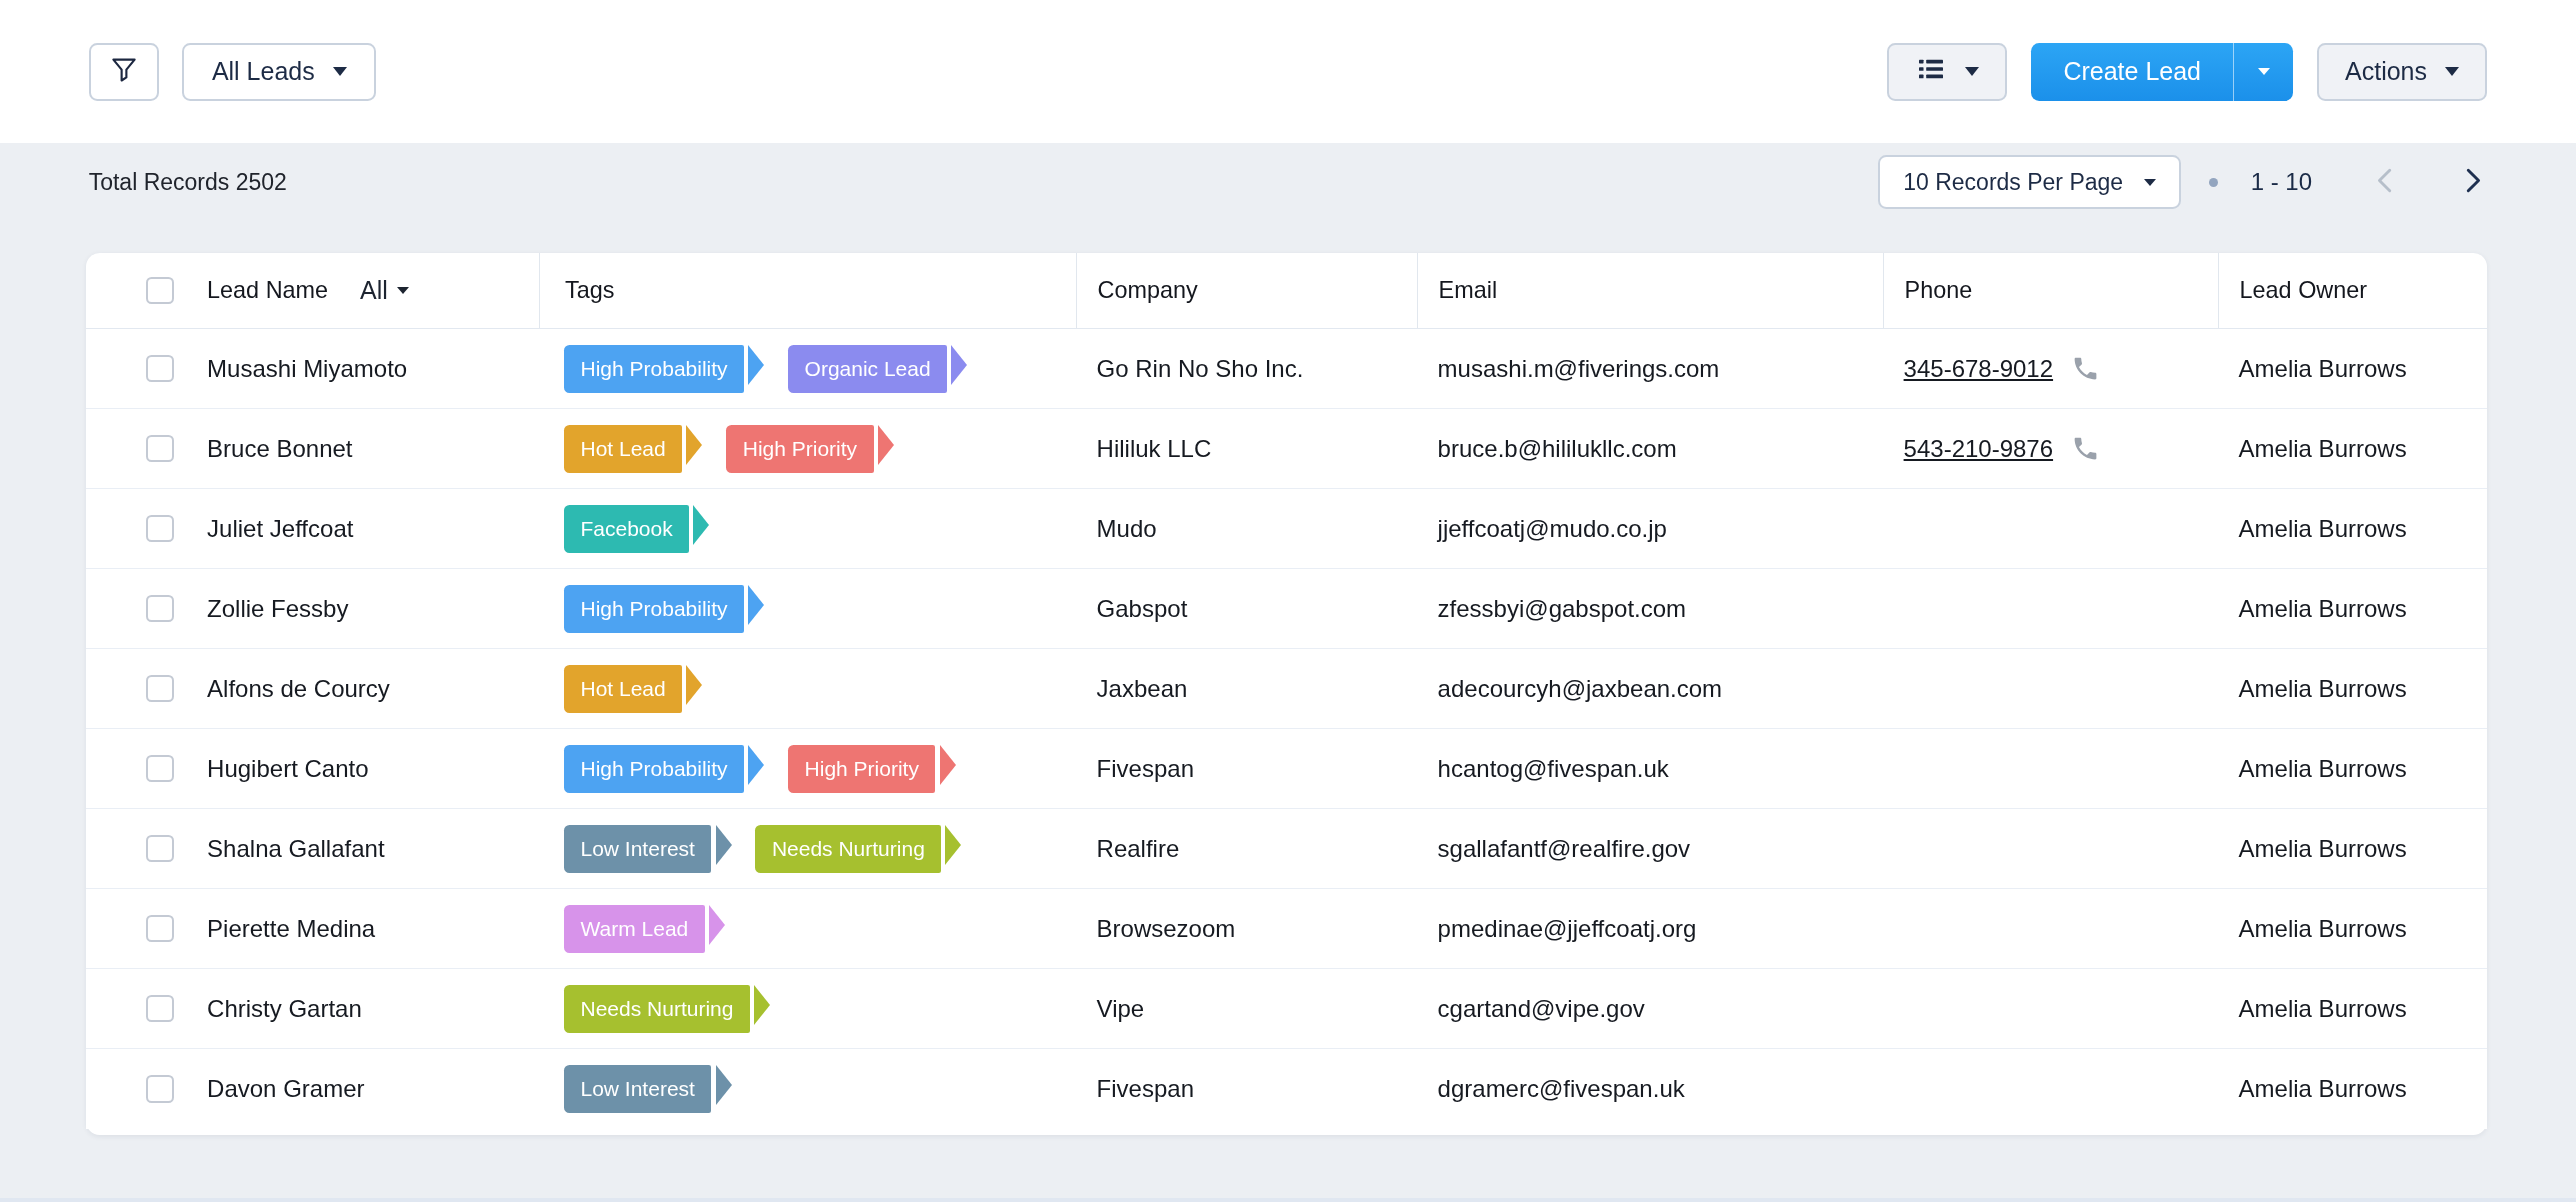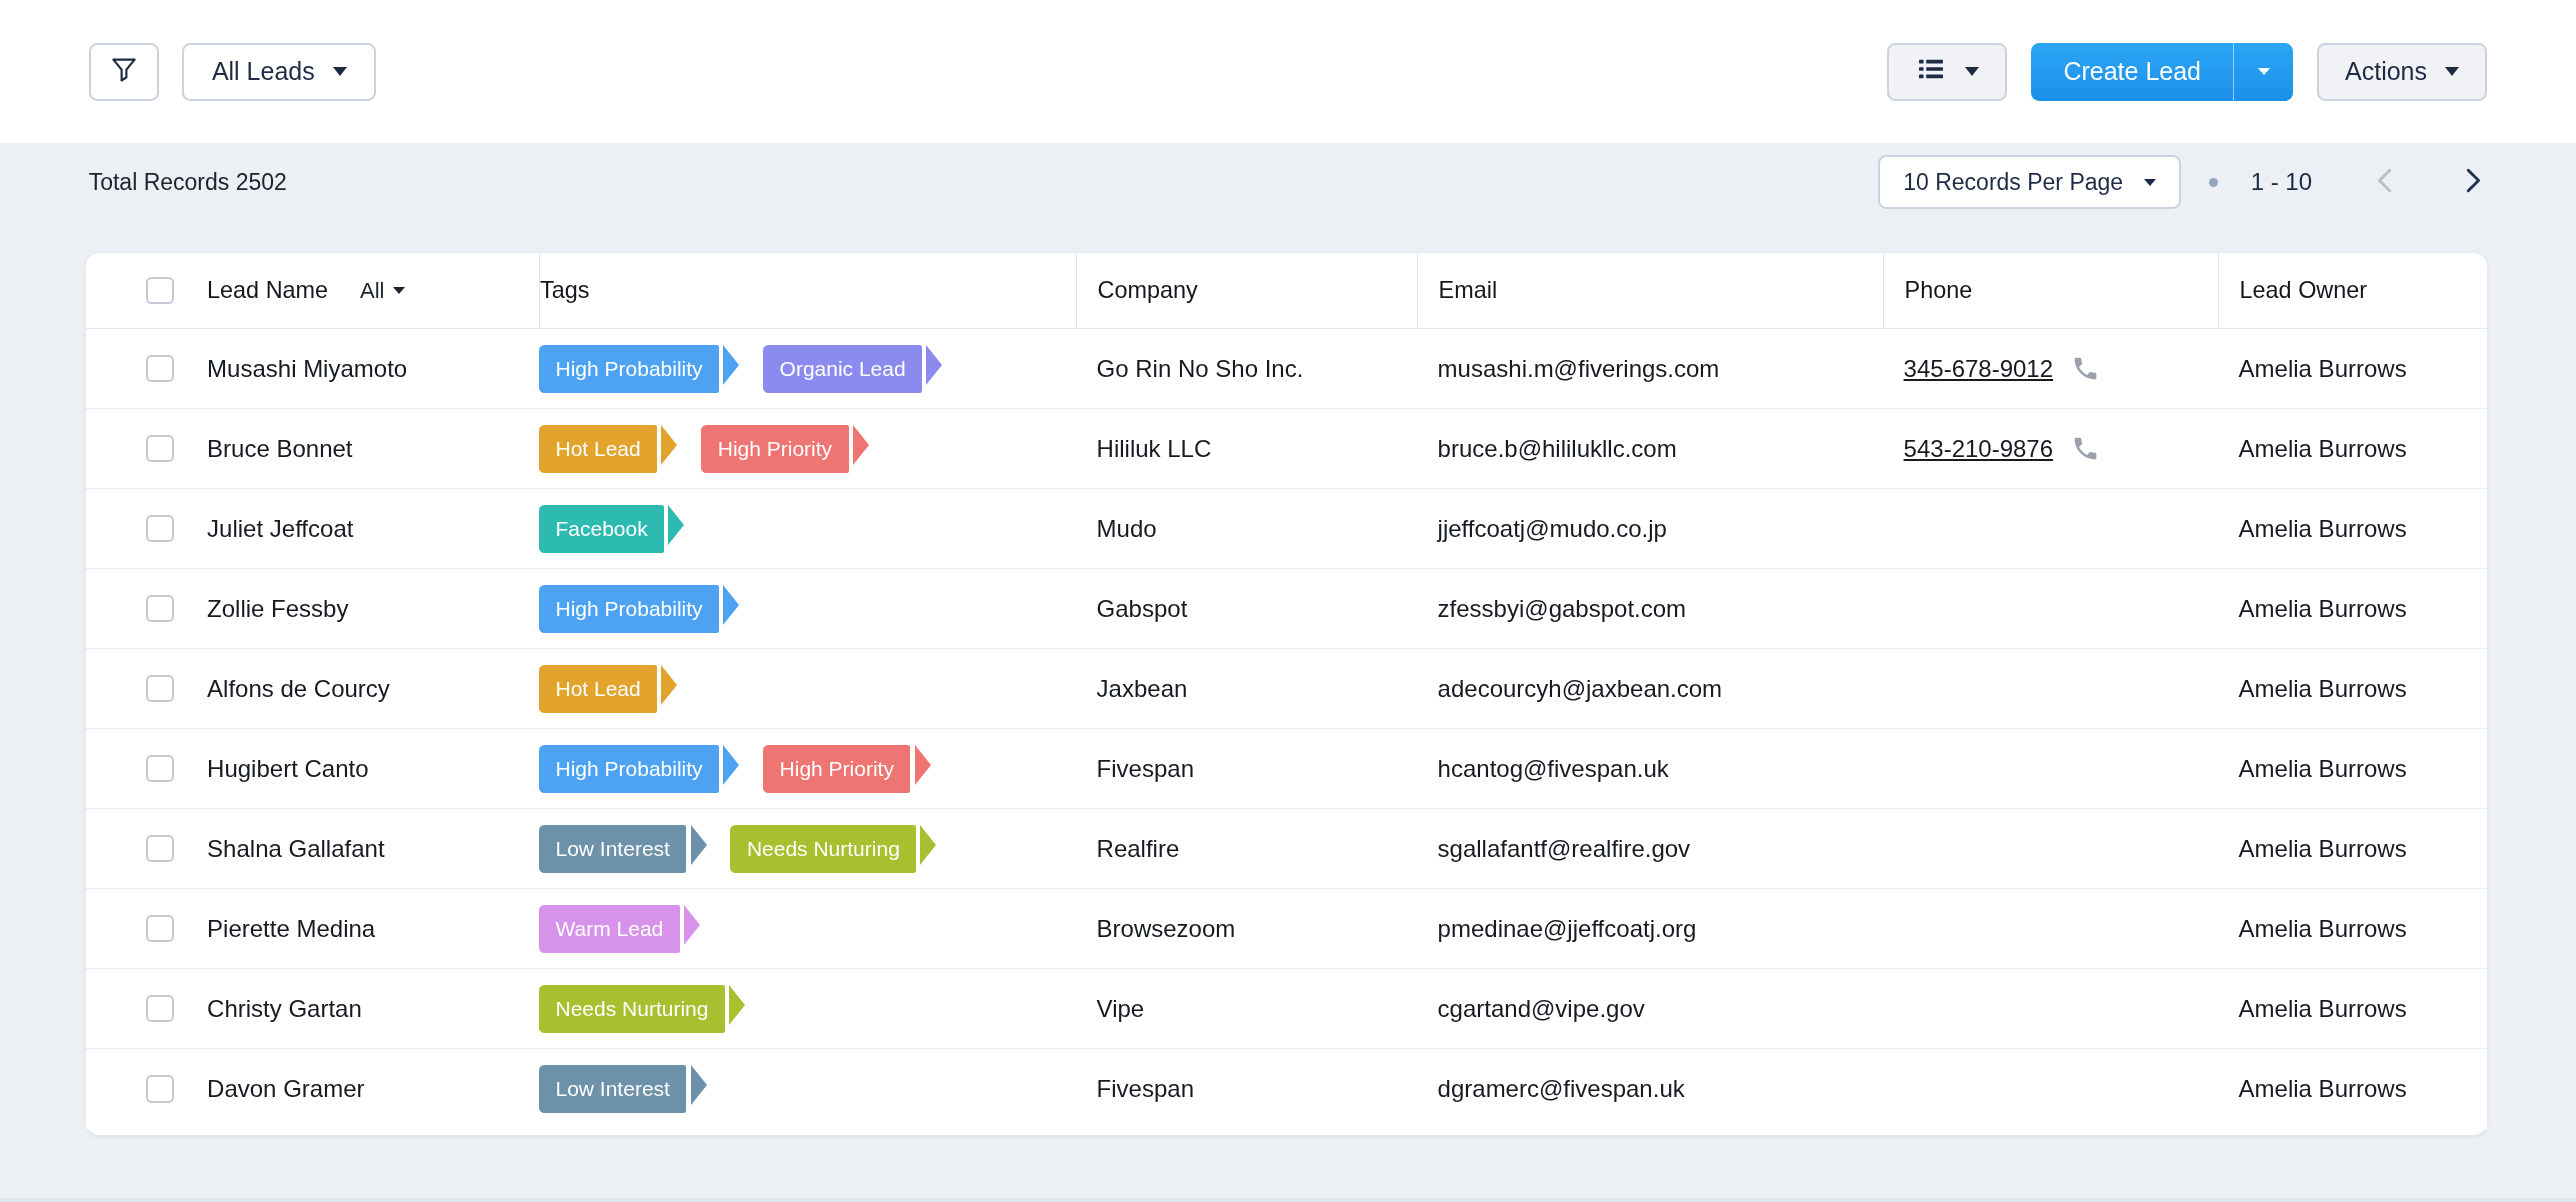--- a/index.html
+++ b/index.html
@@ -125,36 +125,36 @@
   .thead {
     height: 76px;
     border-bottom: 1.4px solid #e2e8f0;
     font-size: 23.4px;
     color: #14171e;
   }
   .thead .hcell { display: flex; align-items: center; height: 100%; }
   .hcell.sep { border-left: 1.4px solid #e1e7ee; }
   .c1 { padding-left: 0; }
   .c2 { padding-left: 4.1px; }
-  .c3 { }
+  .c3 { padding-left: 25px; }
   .c4, .c5, .c6, .c7 { padding-left: 20.6px; }
 
   .checkbox {
     width: 27.5px; height: 27.5px;
     border: 2.1px solid #c4cad4;
     border-radius: 5.5px;
     background: #fff;
     margin-left: 60px;
     display: inline-block;
     cursor: pointer;
   }
   .lead-name-all {
     display: inline-flex; align-items: center; gap: 9px;
     margin-left: 32px;
-    font-size: 22px; color: #1d2430;
+    font-size: 25px; color: #1d2430;
     background: transparent; border: none; cursor: pointer;
   }
 
   .trow {
     height: 80px;
     border-bottom: 1.4px solid #e9eef5;
     font-size: 24px;
     color: #161a21;
     background: #fff;
   }

